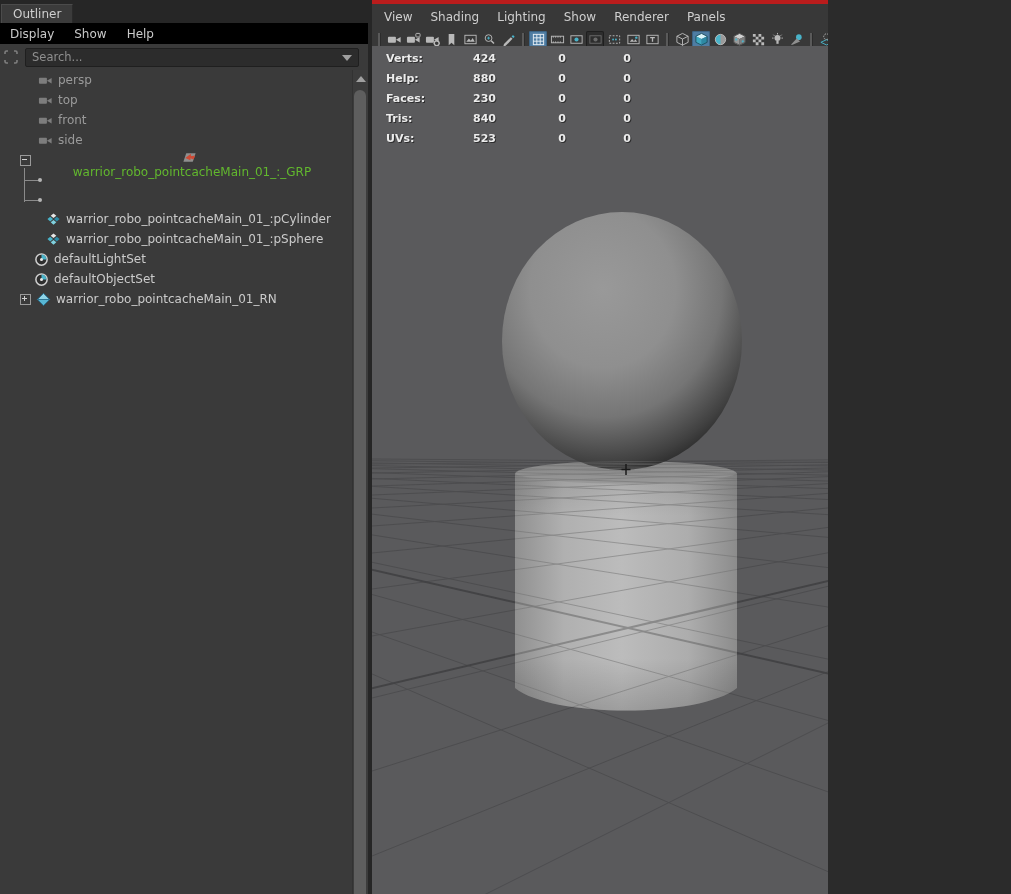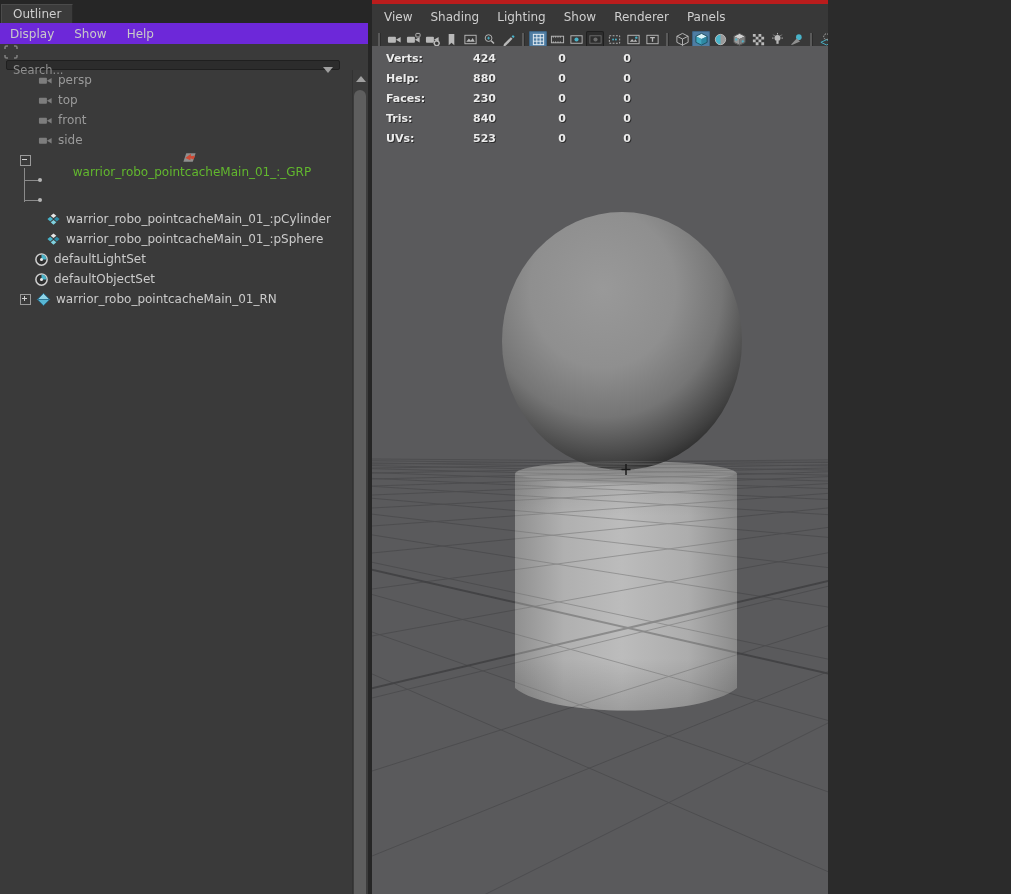--- a/index.html
+++ b/index.html
@@ -4,24 +4,24 @@
 <style>
   html,body{margin:0;padding:0;background:#2b2b2b;}
   #app{position:relative;width:828px;height:894px;background:#373737;overflow:hidden;
        font-family:"DejaVu Sans","Liberation Sans",sans-serif;-webkit-font-smoothing:antialiased;}
   
   .outliner{position:absolute;left:0;top:0;width:368px;height:894px;background:#3a3a3a;}
   .ol-tabstrip{position:absolute;left:0;top:0;width:100%;height:23px;background:#262626;}
   .ol-tab{position:absolute;left:1px;top:4px;height:19px;padding:0 11px;background:#3b3b3b;
           color:#cfcfcf;font-size:12px;line-height:19px;border-top:1px solid #4b4b4b;
           border-left:1px solid #4b4b4b;border-right:1px solid #2a2a2a;box-sizing:border-box;}
-  .ol-menubar{position:absolute;left:0;top:23px;width:100%;height:21px;background:#6d28d9;
+  .ol-menubar{position:absolute;left:0;top:23px;width:100%;height:21px;background:#000000;
               display:flex;align-items:center;padding-left:8px;}
   .ol-menubar .mi{color:#c9c9c9;font-size:12px;padding:0 10px 0 2px;margin-right:8px;cursor:default;}
-  .ol-searchrow{position:absolute;left:0;top:44px;width:100%;height:26px;display:flex;flex-direction:column;}
+  .ol-searchrow{position:absolute;left:0;top:44px;width:100%;height:26px;display:flex;align-items:center;}
   .filter-ic{width:16px;height:16px;margin-left:3px;display:inline-flex;}
   .searchbox{position:relative;margin-left:6px;width:332px;height:17px;background:#2c2c2c;
              border:1px solid #1f1f1f;border-radius:2px;}
   .searchbox input{position:absolute;left:4px;top:0;width:300px;height:15px;background:transparent;border:none;
              outline:none;color:#bbb;font-size:11.5px;font-family:inherit;}
   .searchbox input::placeholder{color:#8f8f8f;}
   .dd{position:absolute;right:6px;top:6px;width:0;height:0;border-left:5px solid transparent;
       border-right:5px solid transparent;border-top:6px solid #9f9f9f;}
   .ol-tree{position:absolute;left:0;top:70px;right:18px;bottom:0;}
   .trow{position:relative;height:20px;display:flex;align-items:center;font-size:12px;color:#cbcbcb;cursor:default;}

